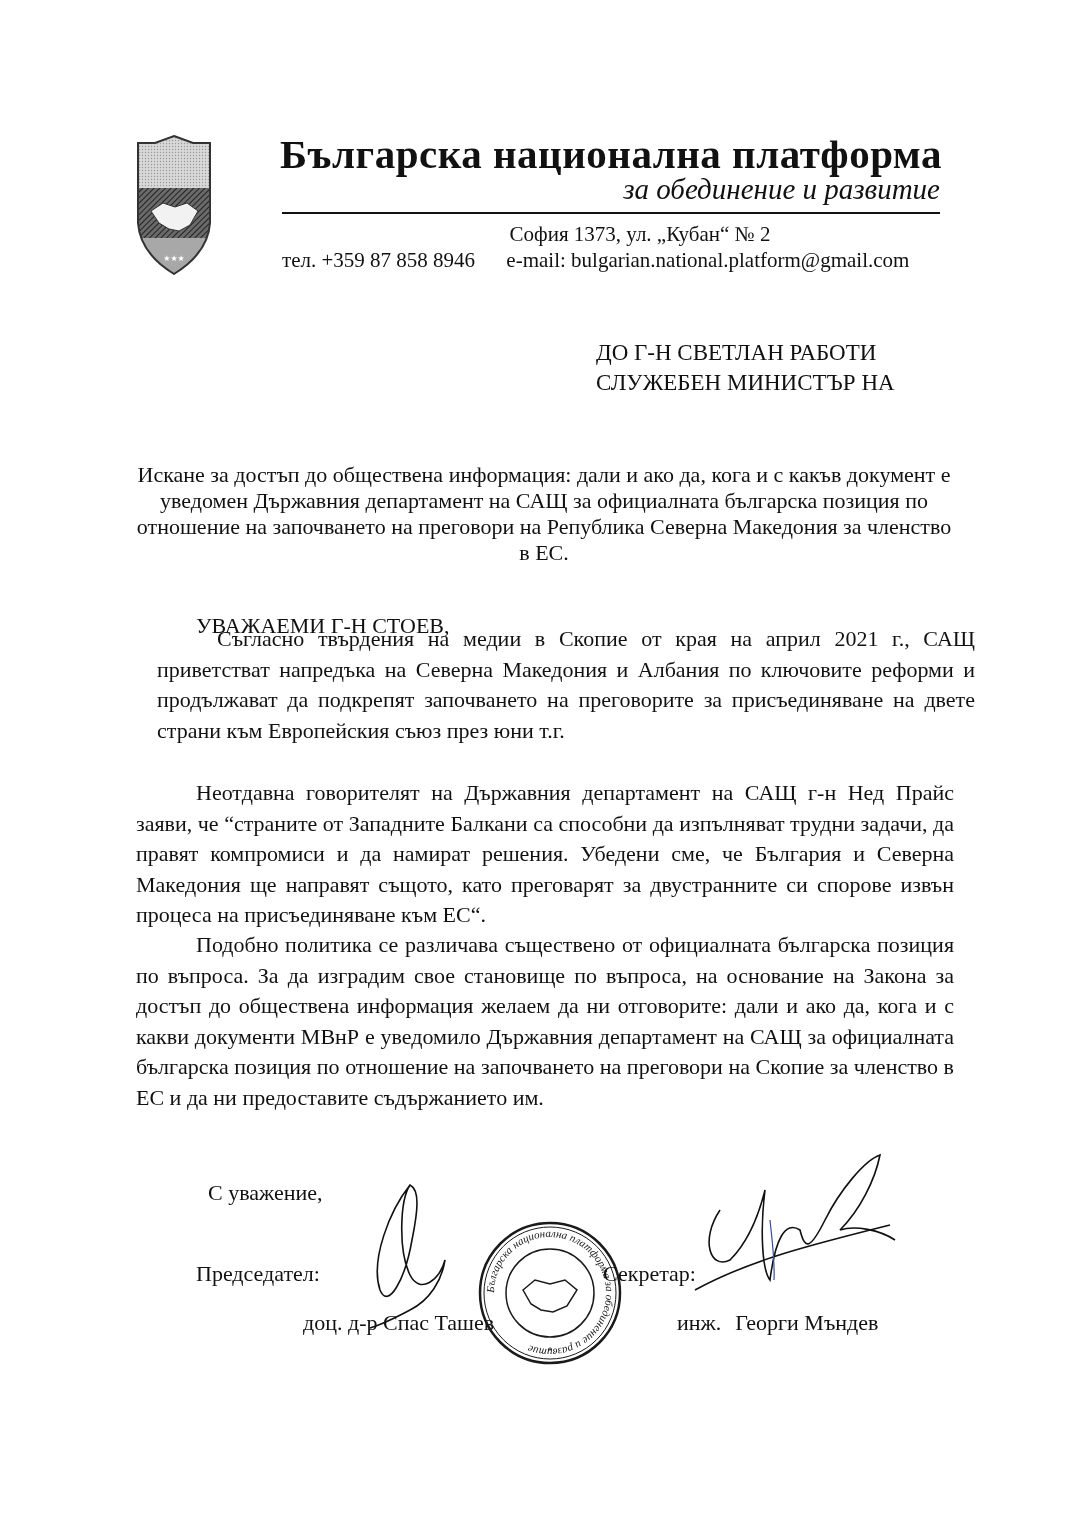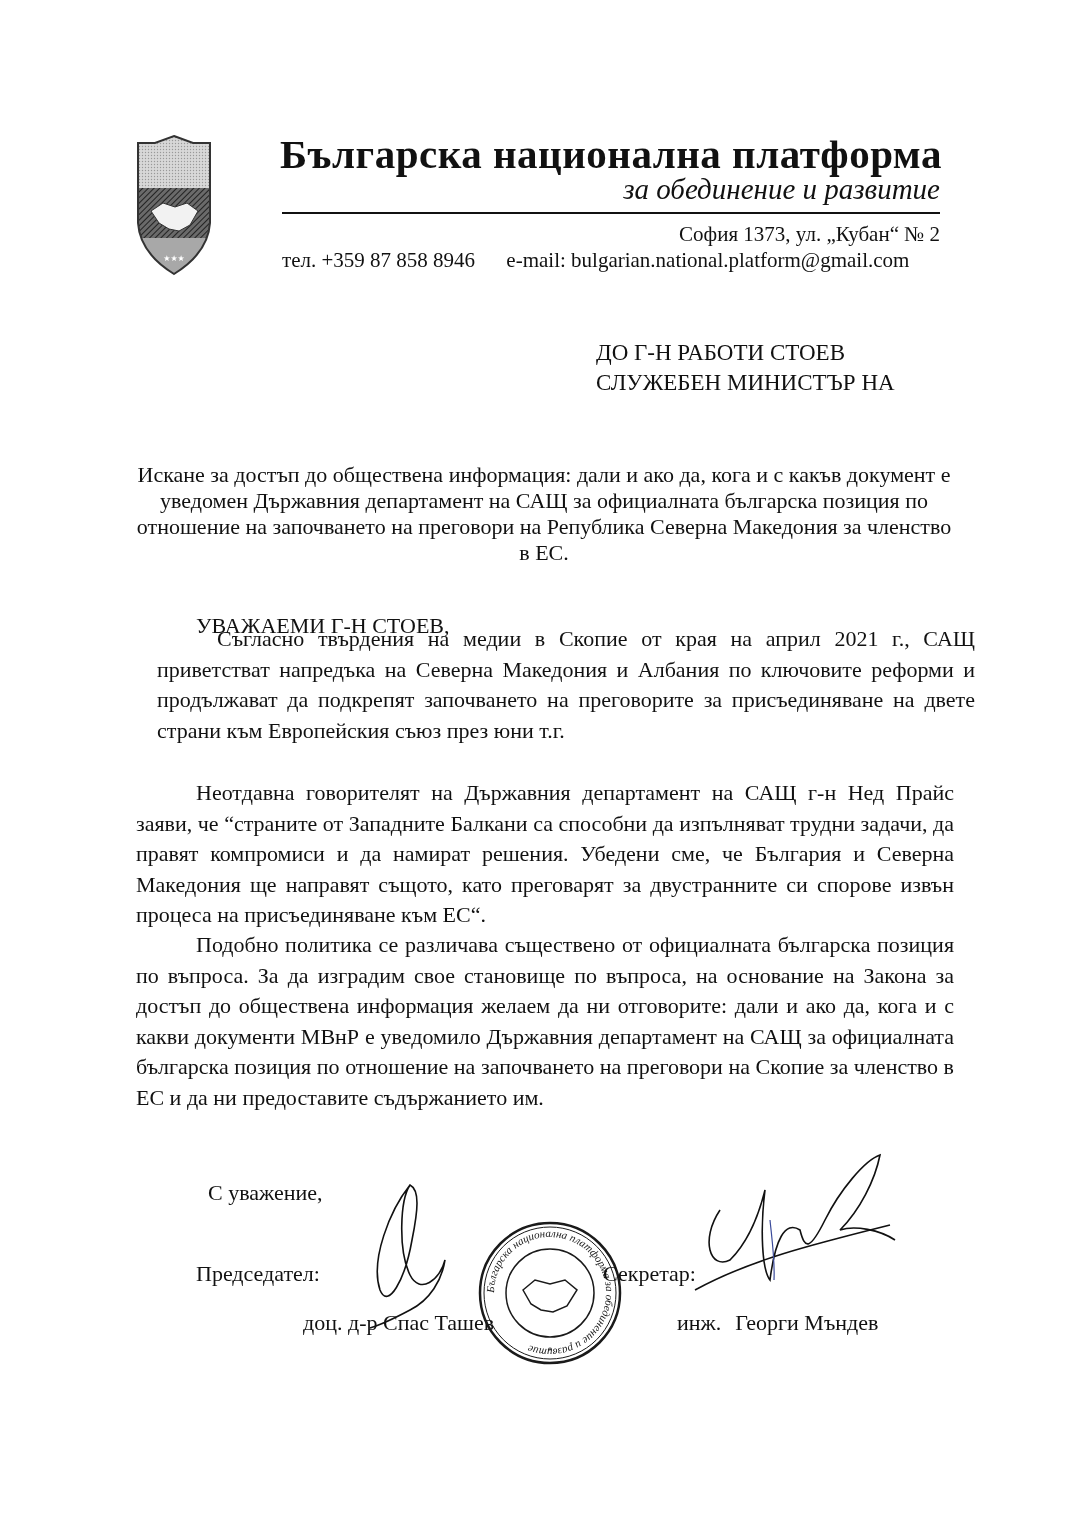--- a/index.html
+++ b/index.html
@@ -7,21 +7,21 @@
     width: 1087px; height: 1536px; position: relative; overflow: hidden;
     font-family: "Liberation Serif", "DejaVu Serif", serif; color: #111111;
   }
   .abs { position: absolute; }
 
   
   .crest { left: 135px; top: 133px; width: 78px; height: 144px; }
   .org-name { left: 280px; top: 130px; width: 660px; font-size: 41px; font-weight: bold; letter-spacing: 0.5px; white-space: nowrap; }
   .org-tagline { left: 280px; top: 173px; width: 660px; text-align: right; font-size: 29px; font-style: italic; white-space: nowrap; padding-left: 40px; box-sizing: border-box; }
   .rule { left: 282px; top: 212px; width: 658px; height: 0; border-top: 2.5px solid #111; }
-  .address { left: 280px; top: 222px; width: 660px; text-align: right; font-size: 21px; white-space: nowrap; padding-left: 60px; box-sizing: border-box; }
+  .address { left: 280px; top: 222px; width: 660px; text-align: center; font-size: 21px; white-space: nowrap; padding-left: 60px; box-sizing: border-box; }
   .contacts { left: 282px; top: 248px; width: 660px; font-size: 21px; white-space: nowrap; }
   .contacts .email { margin-left: 26px; }
 
   
   .addressee { left: 596px; top: 338px; font-size: 23px; line-height: 30px; }
   .addressee div { white-space: nowrap; }
 
   
   .subject { left: 133px; top: 462px; width: 822px; font-size: 22px; line-height: 26px; text-align: center; }
 
@@ -73,21 +73,21 @@
 <div class="abs org-name">Българска  национална  платформа</div>
 <div class="abs org-tagline">за обединение и развитие</div>
 <div class="abs rule"></div>
 <div class="abs address">София 1373,  ул. „Кубан“ № 2</div>
 <div class="abs contacts">
   <span>тел. +359 87 858 8946</span>
   <span class="email">e-mail: bulgarian.national.platform@gmail.com</span>
 </div>
 
 <div class="abs addressee">
-  <div>ДО Г-Н РАБОТИ СТОЕВ</div>
+  <div>ДО Г-Н СВЕТЛАН РАБОТИ</div>
   <div>СЛУЖЕБЕН МИНИСТЪР НА</div>
 </div>
 
 <div class="abs subject">Искане за достъп до обществена информация: дали и ако да, кога и с какъв документ е уведомен Държавния департамент на САЩ за официалната българска позиция по отношение на започването на преговори на Република Северна Македония за членство в ЕС.</div>
 
 <div class="abs salutation">УВАЖАЕМИ Г-Н СТОЕВ,</div>
 <div class="abs para p1">Съгласно твърдения на медии в Скопие от края на април 2021 г., САЩ приветстват напредъка на Северна Македония и Албания по ключовите реформи и продължават да подкрепят започването на преговорите за присъединяване на двете страни към Европейския съюз през юни т.г.</div>
 <div class="abs para p2">Неотдавна говорителят на Държавния департамент на САЩ г-н Нед Прайс заяви, че “страните от Западните Балкани са способни да изпълняват трудни задачи, да правят компромиси и да намират решения. Убедени сме, че България и Северна Македония ще направят същото, като преговарят за двустранните си спорове извън процеса на присъединяване към ЕС“.</div>
 <div class="abs para p3">Подобно политика се различава съществено от официалната българска позиция по въпроса. За да изградим свое становище по въпроса, на основание на Закона за достъп до обществена информация желаем да ни отговорите: дали и ако да, кога и с какви документи МВнР е уведомило Държавния департамент на САЩ за официалната българска позиция по отношение на започването на преговори на Скопие за членство в ЕС и да ни предоставите съдържанието им.</div>
 

